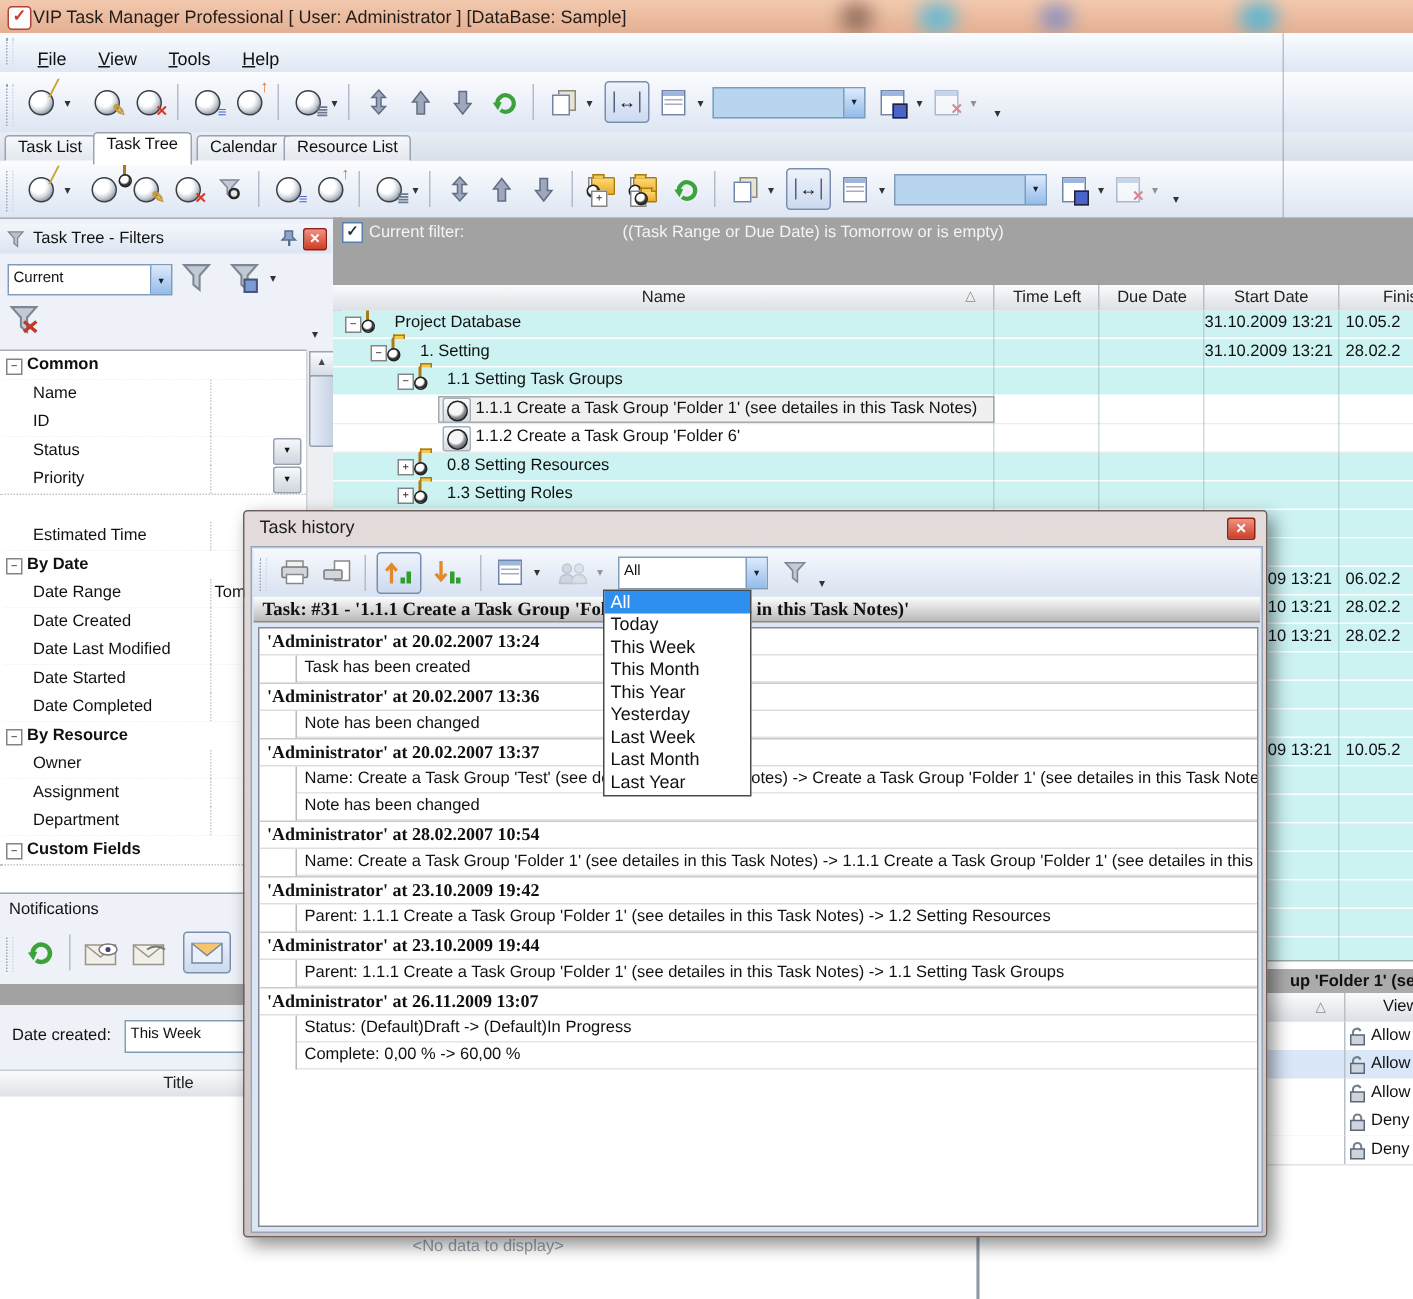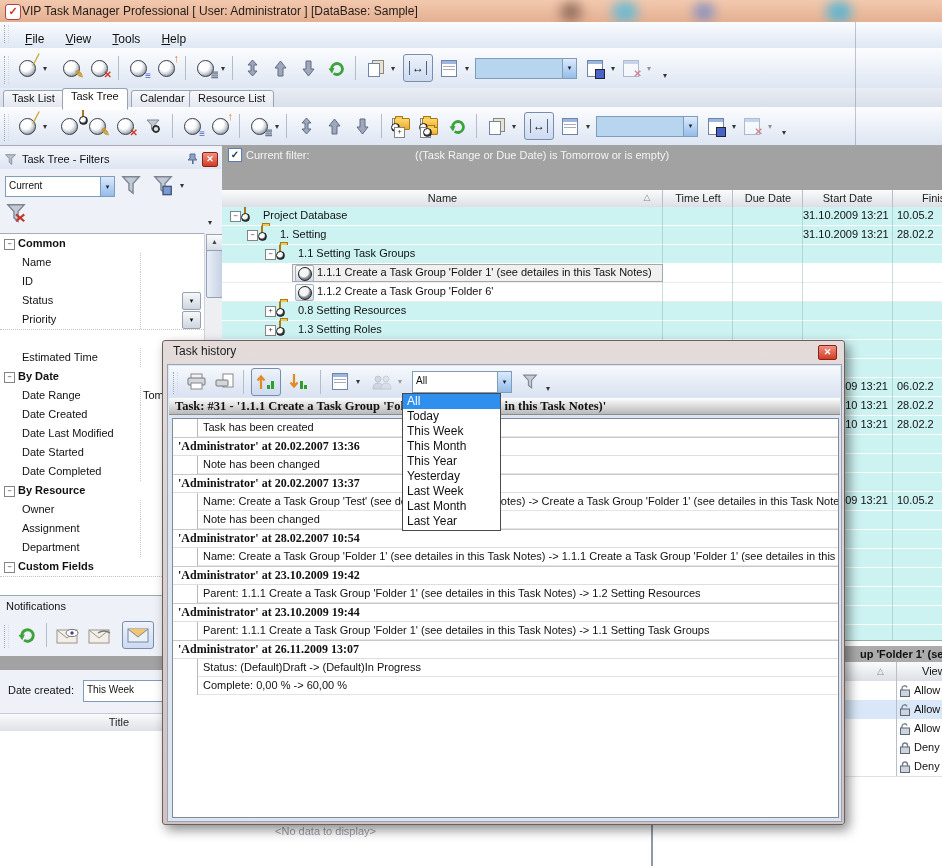--- a/index.html
+++ b/index.html
@@ -725,20 +725,21 @@
       <div class="ti" style="margin-left:6px">
           <svg width="18" height="17" viewBox="0 0 16 16">
             <path d="M2 2h12l-4.5 5v7l-3-2.5V7z" fill="#c3cad4" stroke="#7d8694"></path>
           </svg>
         </div>
       <div class="dd" style="margin-top:14px"></div>
     </div>
     <div class="a taskbar">Task: #31 - '1.1.1 Create a Task Group 'Folder 1' (see detailes in this Task Notes)'</div>
     <div class="a hist">
       <div class="entry">
+        <div class="ehead">'Administrator' at 20.02.2007 13:24</div>
         <div class="elines">
             <div class="eline">Task has been created</div>
           </div>
       </div>
       <div class="entry">
         <div class="ehead">'Administrator' at 20.02.2007 13:36</div>
         <div class="elines">
             <div class="eline">Note has been changed</div>
           </div>
       </div>

